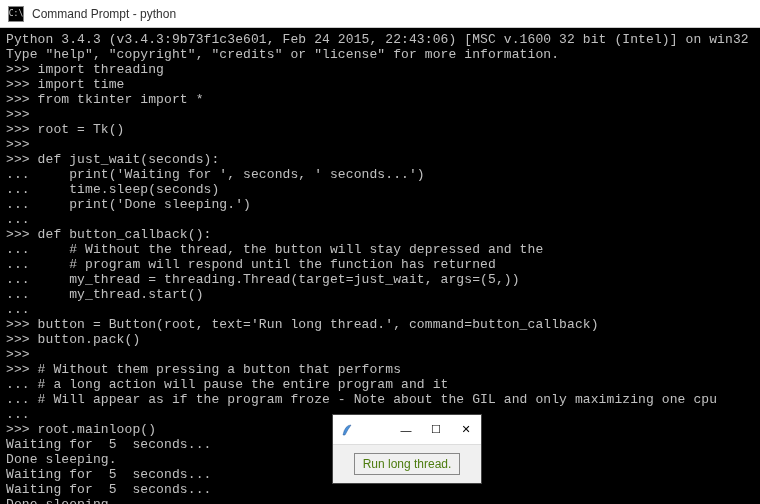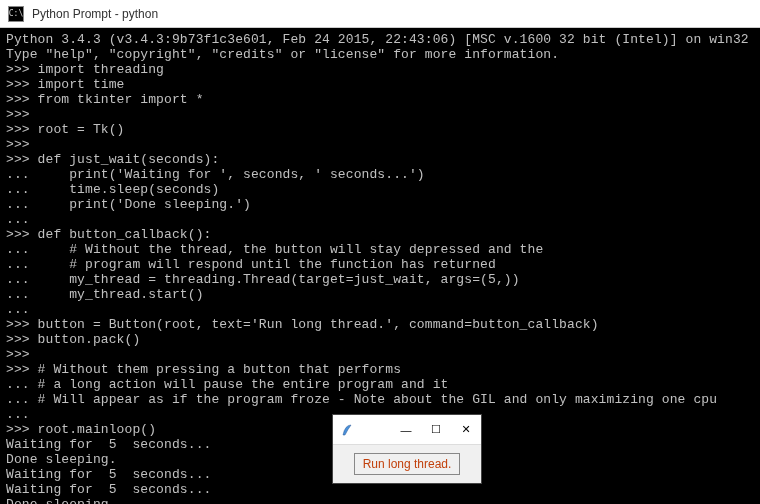--- a/index.html
+++ b/index.html
@@ -87,32 +87,32 @@
     display: flex;
     align-items: center;
     justify-content: center;
   }
   .tk-button {
     background: #f0f0f0;
     border: 1px solid #888;
     padding: 3px 8px;
     font-size: 12px;
     font-family: "Segoe UI", Tahoma, sans-serif;
-    color: #c2410c;
+    color: #4d7c0f;
     cursor: pointer;
   }
 </style>
 </head>
 <body>
 
 <div class="titlebar">
   <div class="cmd-icon">
       <span>C:\</span>
     </div>
-  <span>Python Prompt - python</span>
+  <span>Command Prompt - python</span>
 </div>
 
 <div class="terminal">Python 3.4.3 (v3.4.3:9b73f1c3e601, Feb 24 2015, 22:43:06) [MSC v.1600 32 bit (Intel)] on win32
 Type "help", "copyright", "credits" or "license" for more information.
 &gt;&gt;&gt; import threading
 &gt;&gt;&gt; import time
 &gt;&gt;&gt; from tkinter import *
 &gt;&gt;&gt;
 &gt;&gt;&gt; root = Tk()
 &gt;&gt;&gt;

